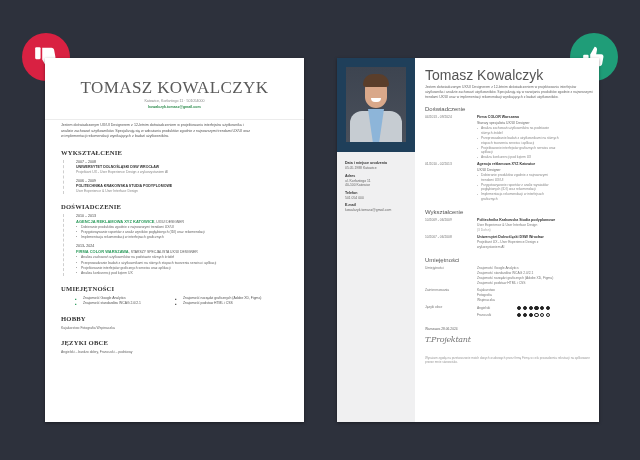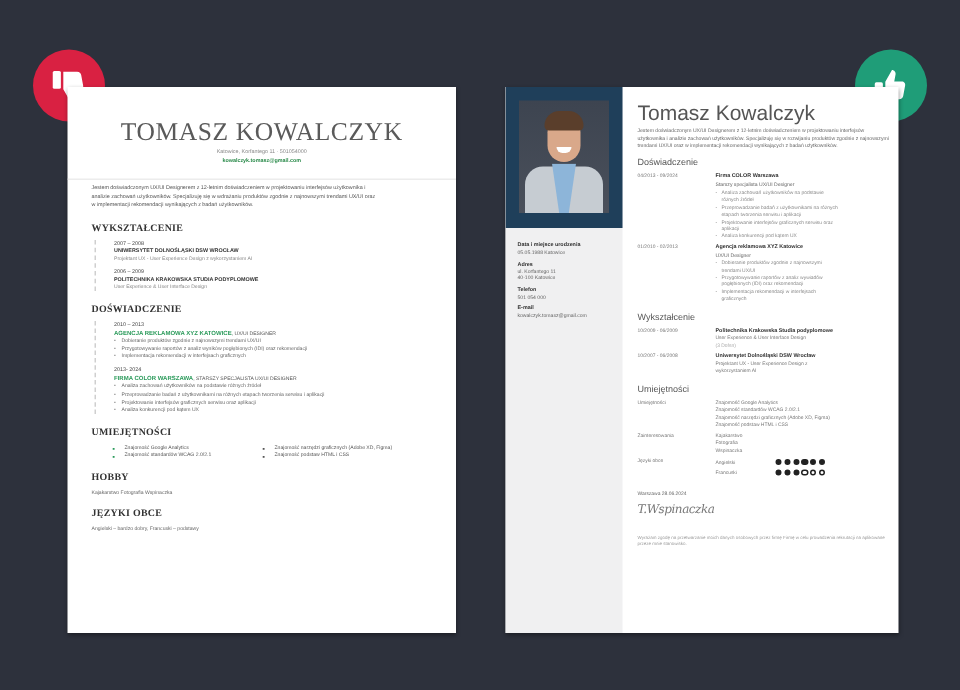--- a/index.html
+++ b/index.html
@@ -265,16 +265,16 @@
               <span class="dot on"></span>
               <span class="dot"></span>
               <span class="dot"></span>
               <span class="dot"></span>
           </div>
         </div>
       </div>
     </div>
 
     <div class="cvr-place">Warszawa 28.06.2024</div>
-    <div class="cvr-signature">T.Wspinaczka</div>
+    <div class="cvr-signature">T.Projektant</div>
     <div class="cvr-footer">Wyrażam zgodę na przetwarzanie moich danych osobowych przez firmę Firmę w celu prowadzenia rekrutacji na aplikowane przeze mnie stanowisko.</div>
   </div>
 </div>
 
 </body></html>

